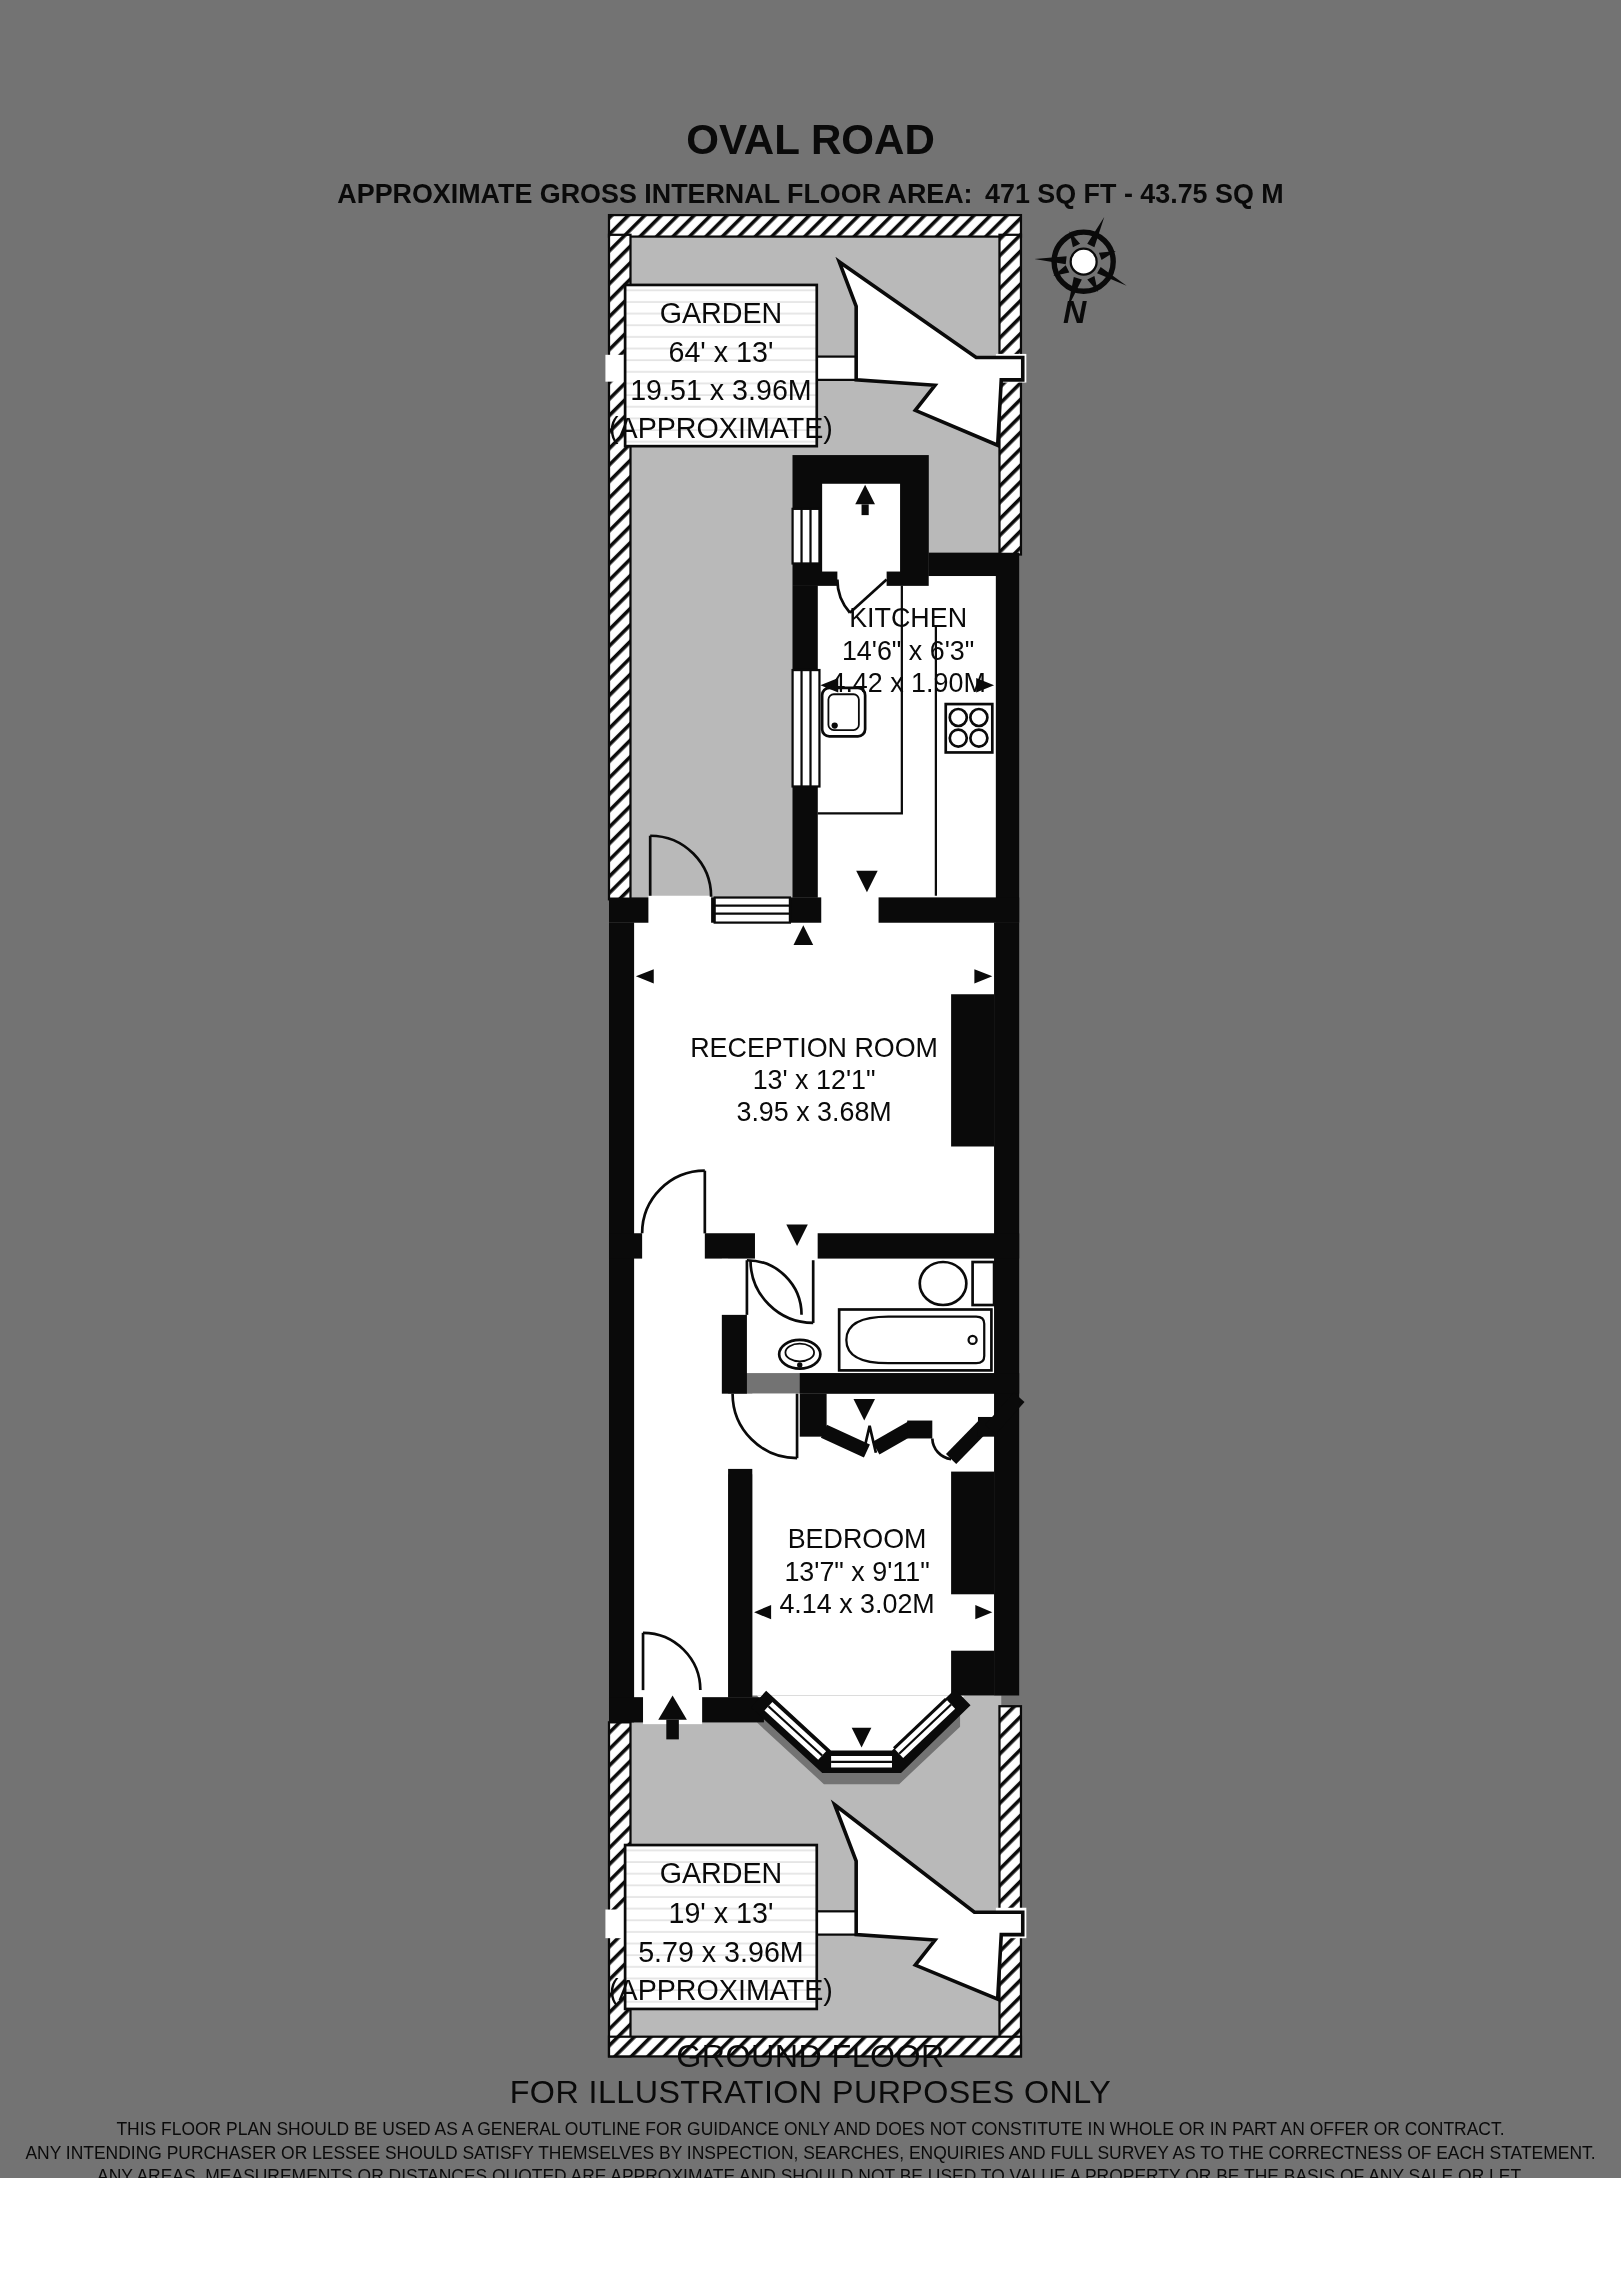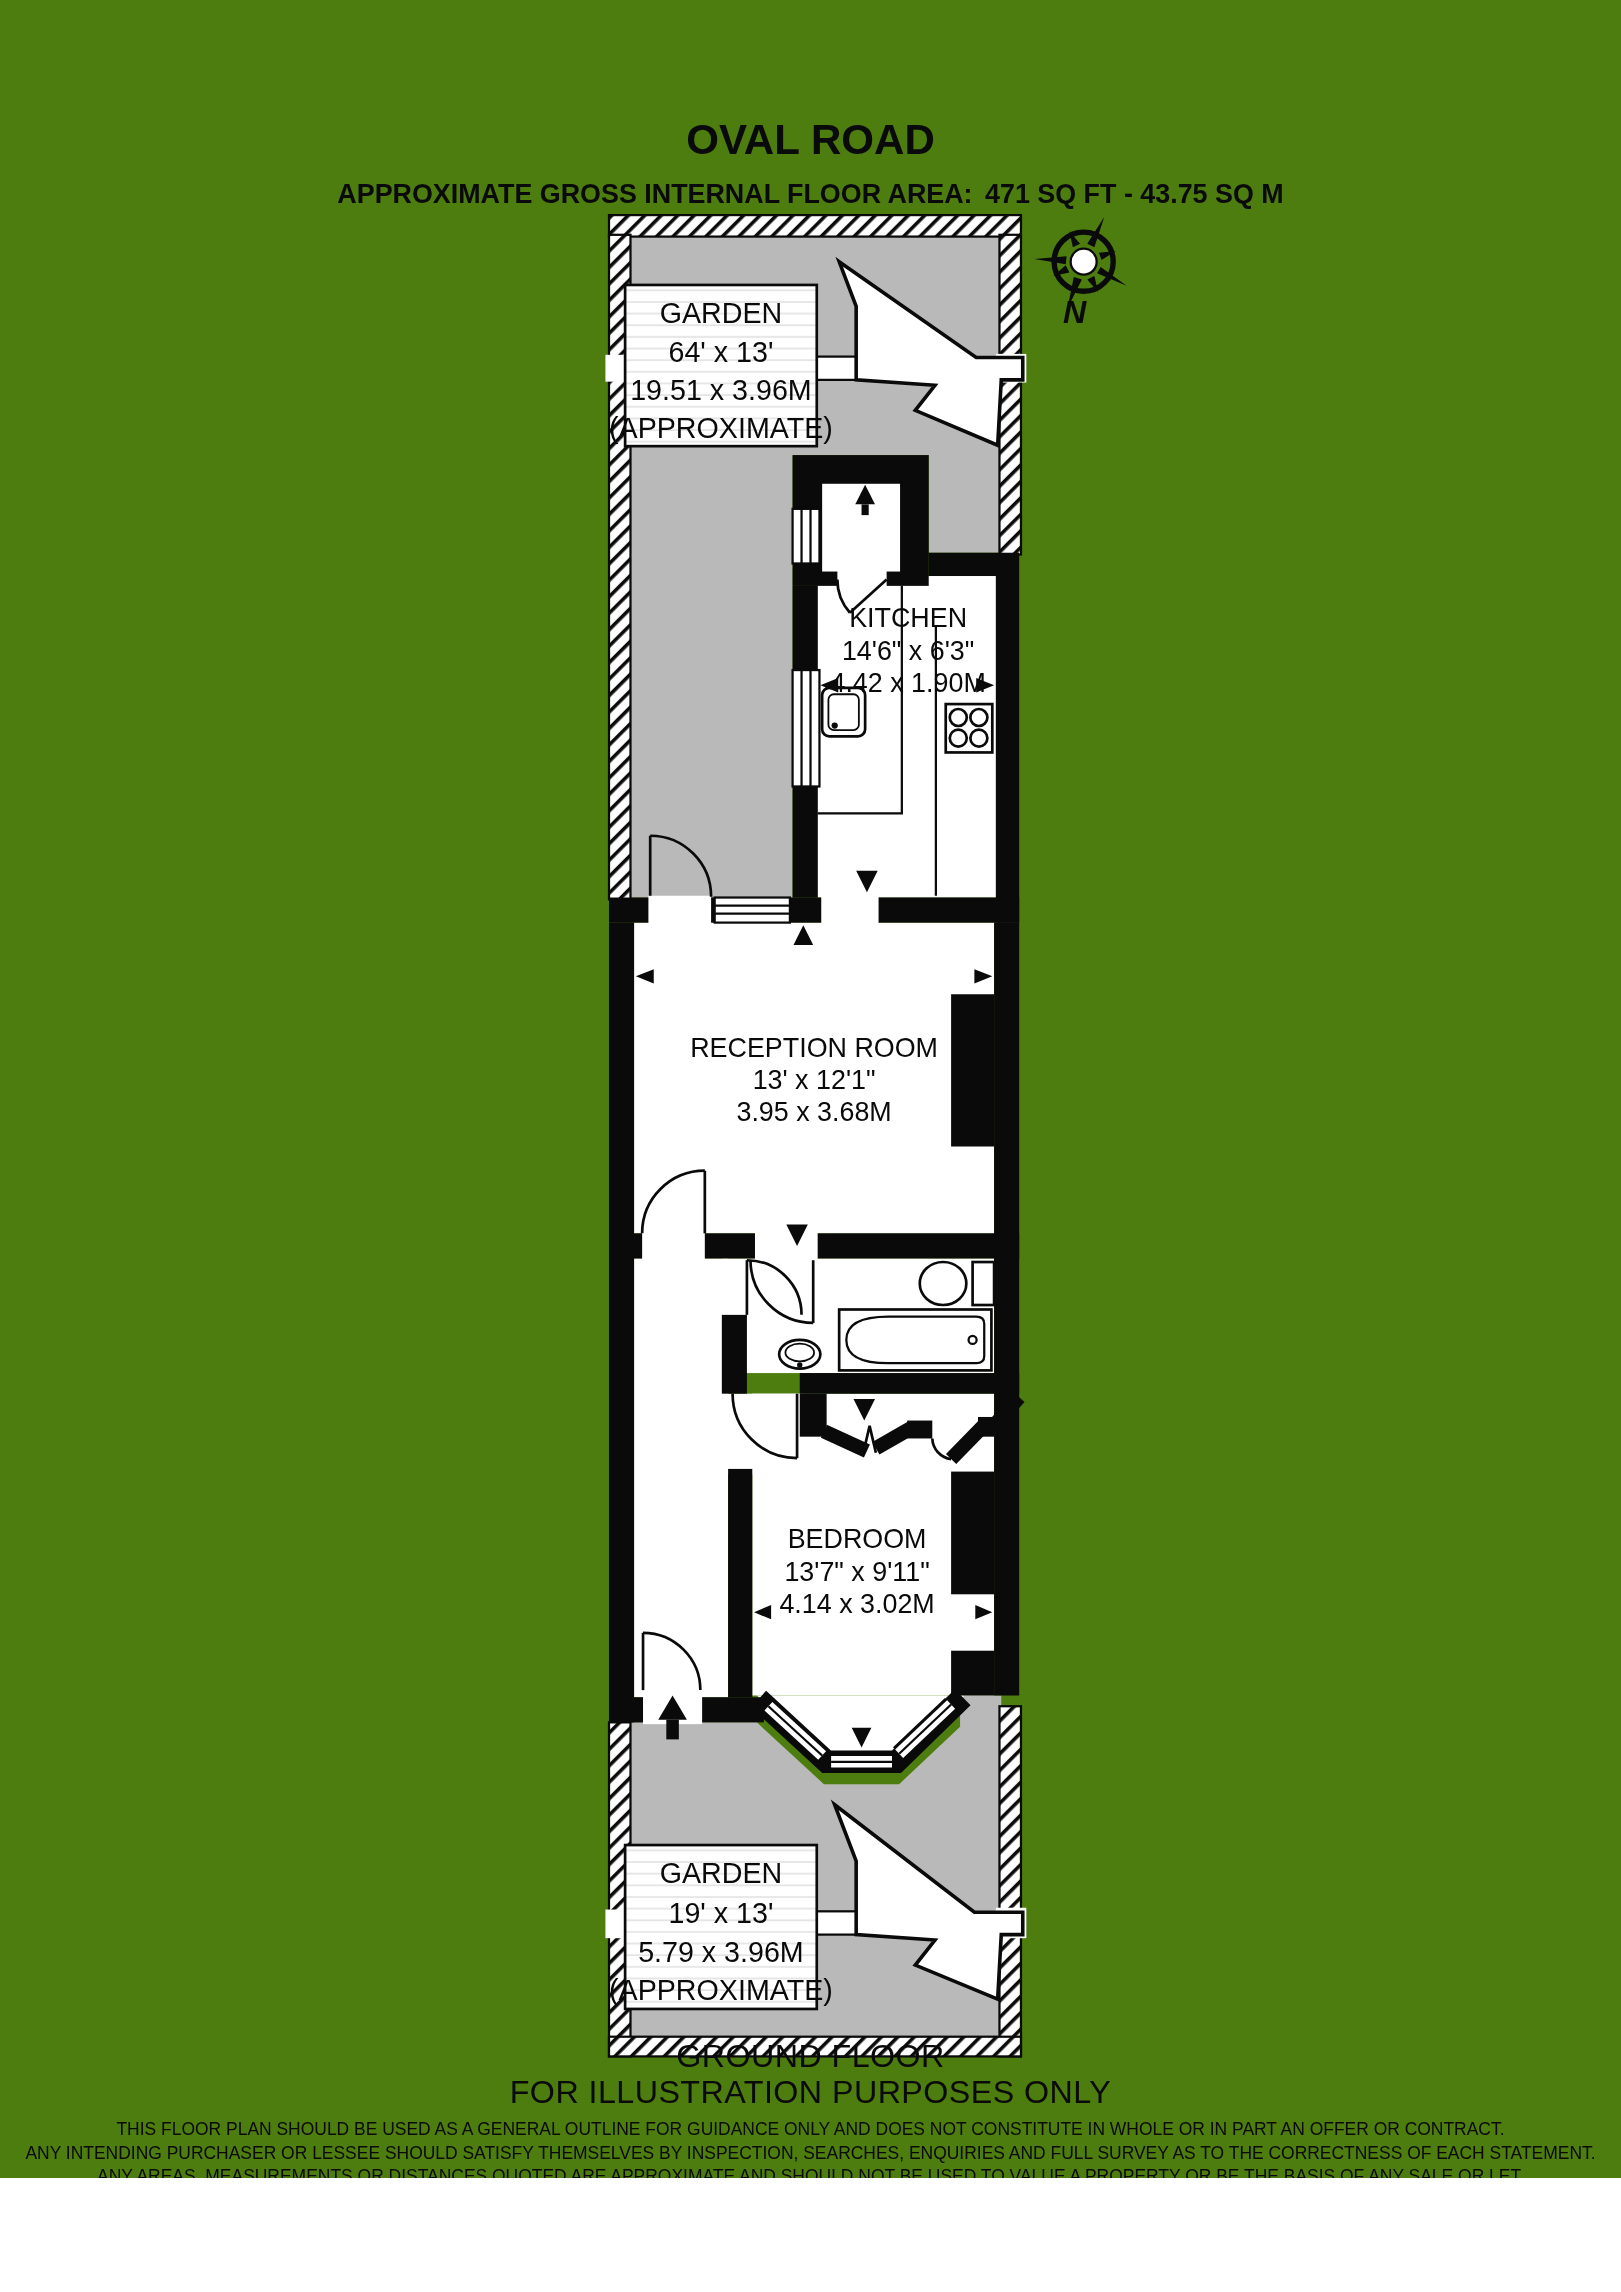--- a/index.html
+++ b/index.html
@@ -1,16 +1,16 @@
 <!DOCTYPE html>
 <html style="font-size:14.3px"><head>
 <meta charset="utf-8">
 <style>
   html,body{margin:0;padding:0;background:#ffffff;}
-  .page{position:relative;width:1621px;height:2178px;background:#4d7c0f;overflow:hidden;
+  .page{position:relative;width:1621px;height:2178px;background:#737373;overflow:hidden;
         font-family:"Liberation Sans", sans-serif;}
   svg{display:block;}
   text{fill:#0a0a0a;}
   .title{font-size:47px;font-weight:bold;letter-spacing:0px;}
   .subtitle{font-size:30px;font-weight:bold;}
   .room-label{font-size:30px;}
   .garden-label{font-size:32px;}
   .footer-big{font-size:36px;letter-spacing:0.5px;}
   .disclaimer{font-size:19.5px;}
   .north{font-size:36px;font-weight:bold;font-style:italic;}

